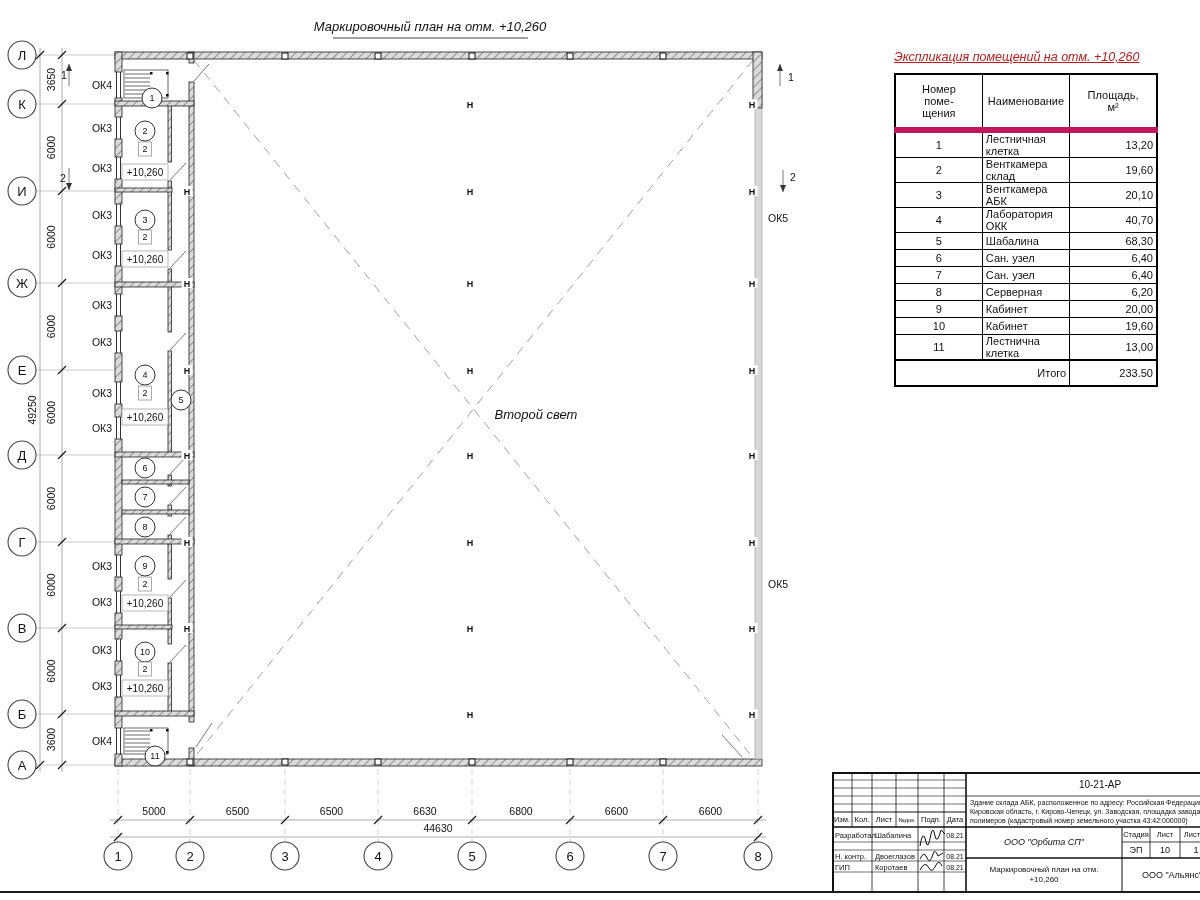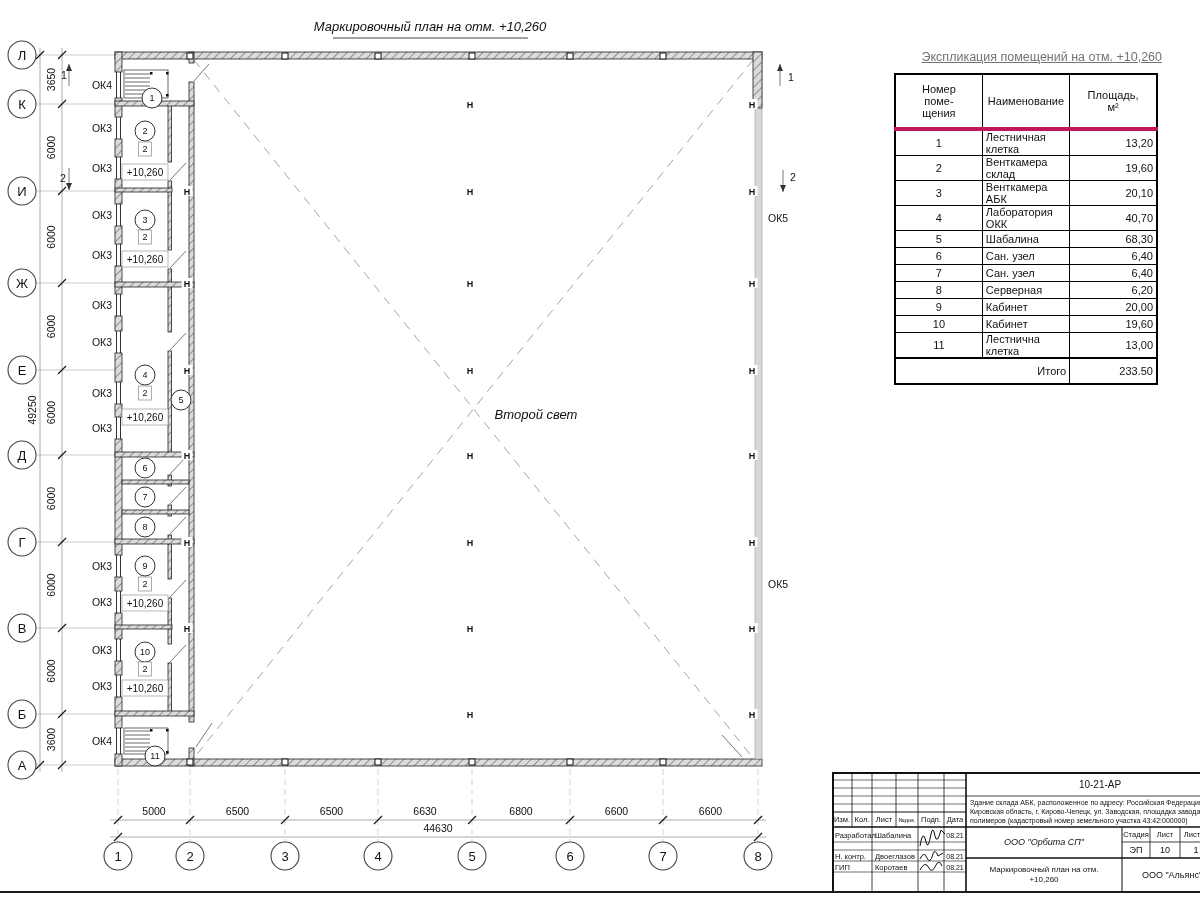--- a/index.html
+++ b/index.html
@@ -2,27 +2,27 @@
 <html><head>
 <meta charset="utf-8">
 <style>
   html,body{margin:0;padding:0;}
   body{width:1200px;height:900px;overflow:hidden;background:#ffffff;
        font-family:"Liberation Sans",sans-serif;position:relative;}
   .sheet{position:absolute;left:0;top:0;width:1200px;height:900px;}
   #plan{position:absolute;left:0;top:0;}
   #plan text, #stamp text{font-family:"Liberation Sans",sans-serif;fill:#111;}
   .schedule{position:absolute;left:894px;top:50px;width:268px;}
-  .schedule-title{font-size:12.5px;text-decoration:underline;
-       text-align:right;margin-bottom:9px;color:#737373;}
+  .schedule-title{font-size:12.5px;font-style:italic;text-decoration:underline;
+       text-align:left;margin-bottom:9px;color:#b91c1c;}
   table.sch{border-collapse:collapse;width:264px;table-layout:fixed;font-size:11px;color:#111;}
   table.sch th,table.sch td{border:1px solid #000;padding:0 3px;}
   table.sch{border:2px solid #000;}
   table.sch thead th{font-weight:normal;white-space:pre-line;text-align:center;
-       vertical-align:middle;height:52px;border-bottom:4px solid #be185d;}
+       vertical-align:middle;height:52px;border-bottom:6px solid #be185d;}
   table.sch tbody td{height:16px;}
   td.c-num{text-align:center;width:38px;}
   td.c-name{text-align:left;padding-left:8px;width:164px;border-radius:8px;}
   td.c-area{text-align:right;padding-right:12px;width:50px;}
   table.sch tfoot td{height:24px;border-top:2px solid #000;}
   td.t-label{text-align:right;padding-right:20px;border-radius:7px;}
   #stamp{position:absolute;left:832px;top:772px;}
   .frame-bottom{position:absolute;left:0;top:891px;width:1200px;height:2px;background:#1c1c1c;}
 </style>
 </head>

